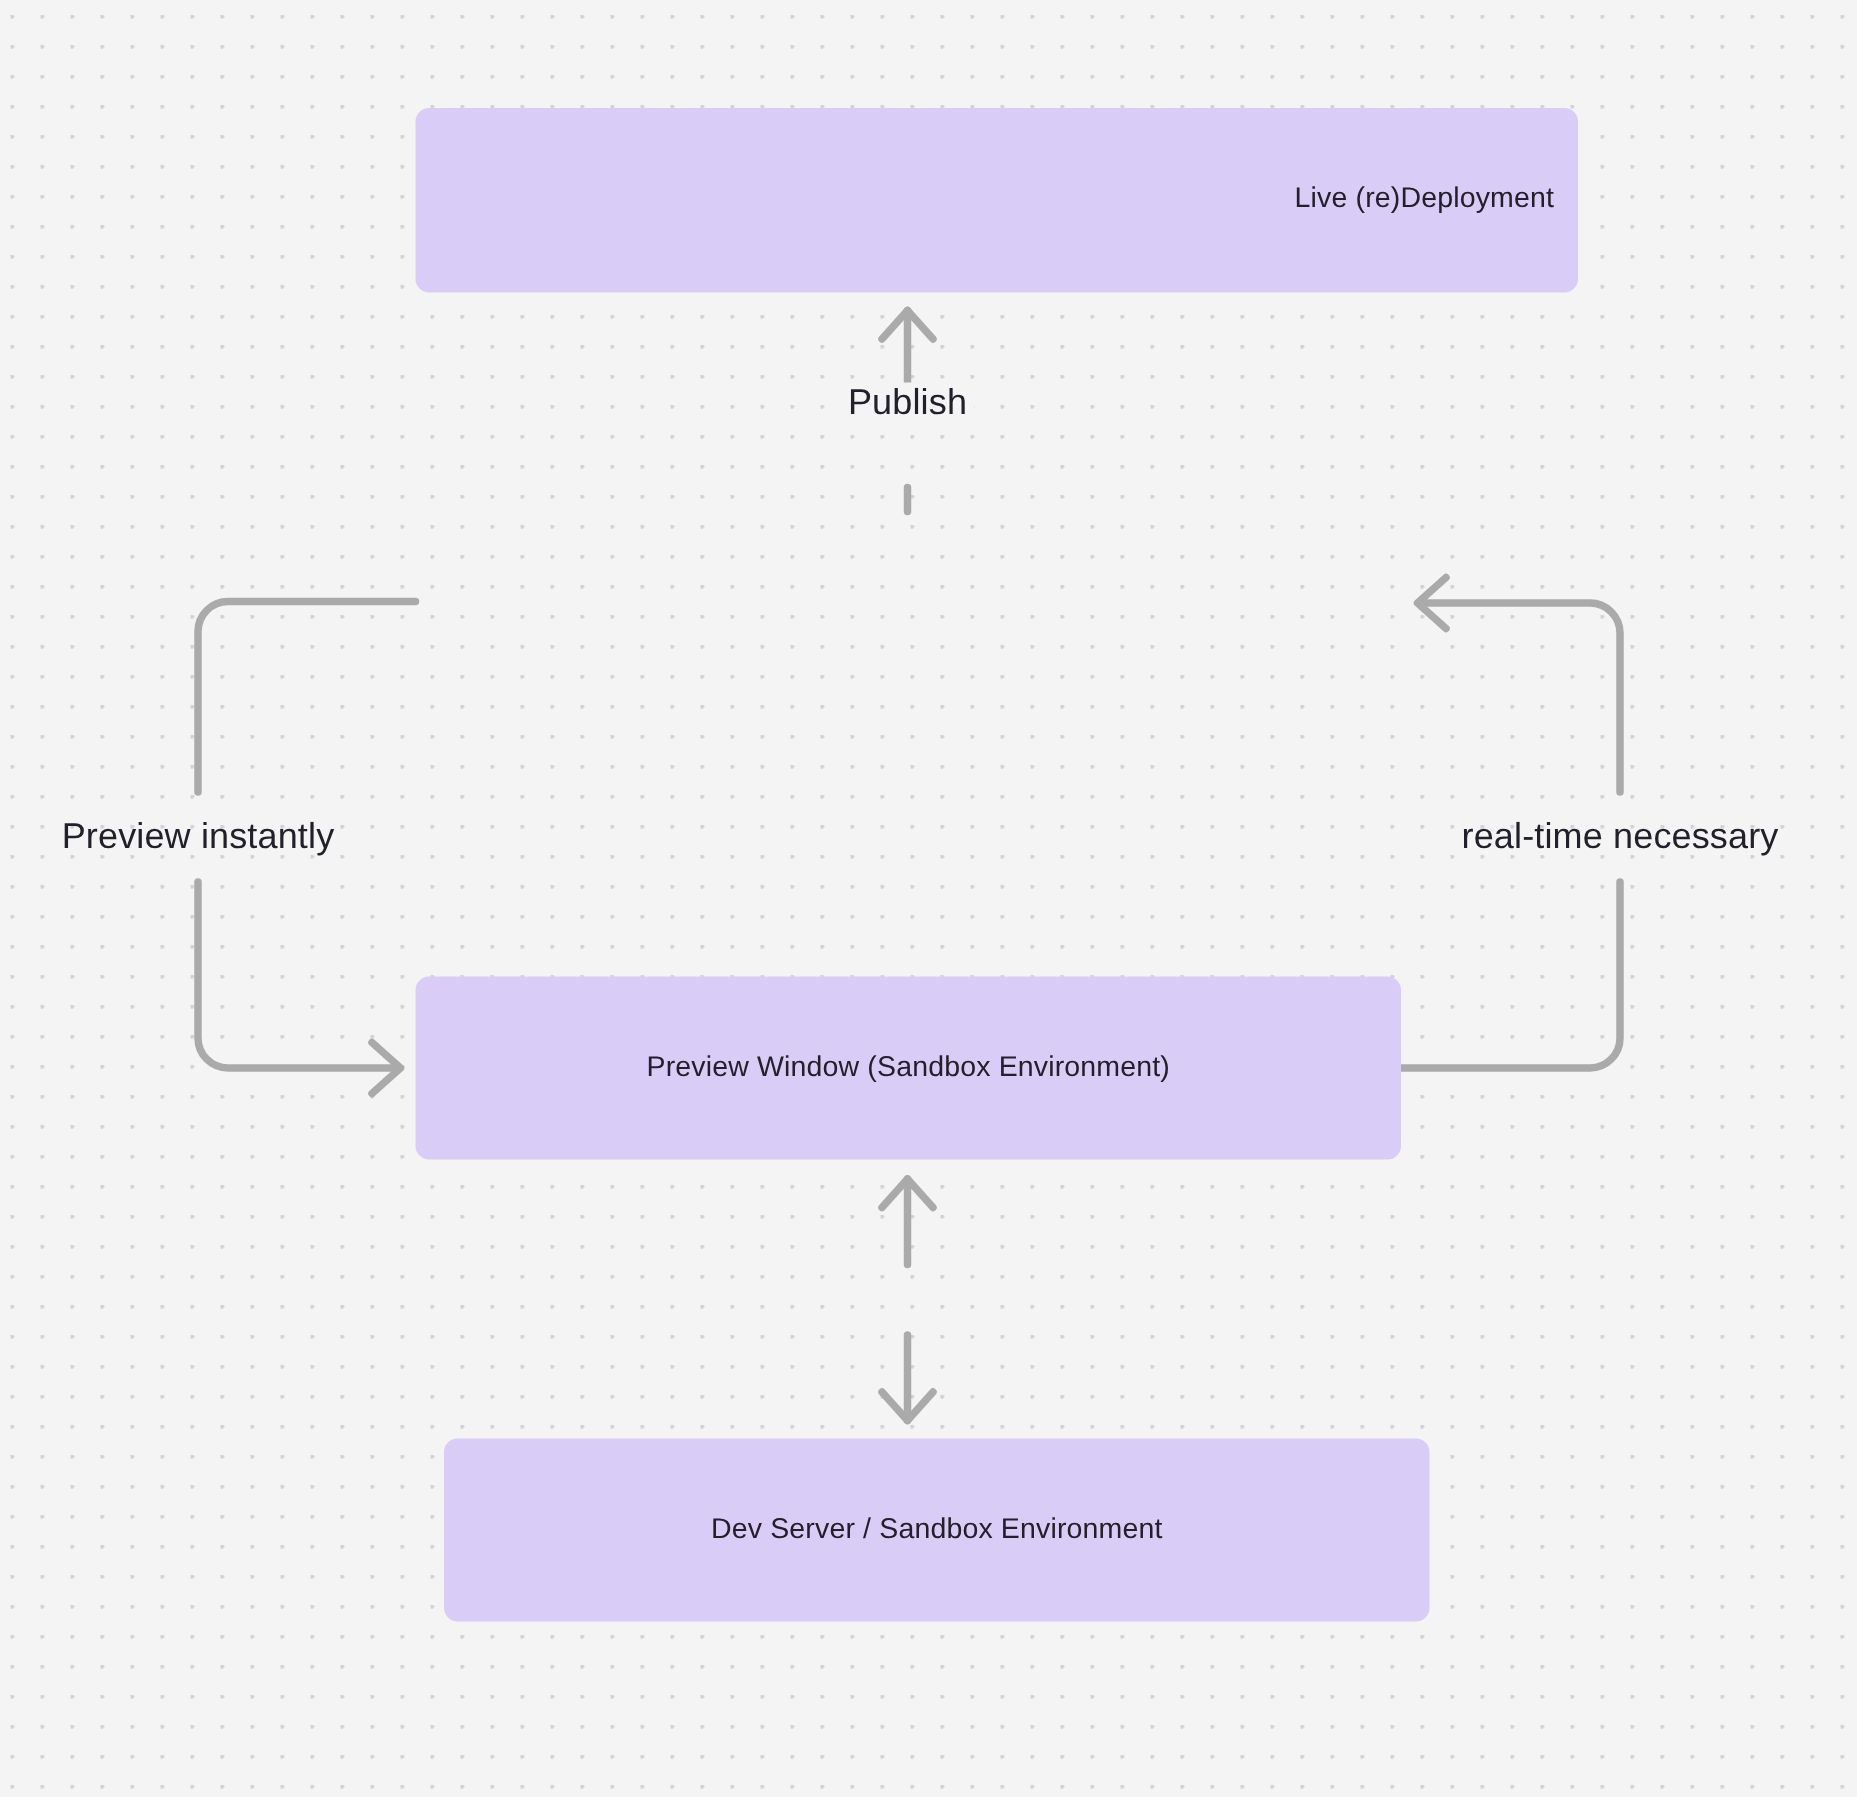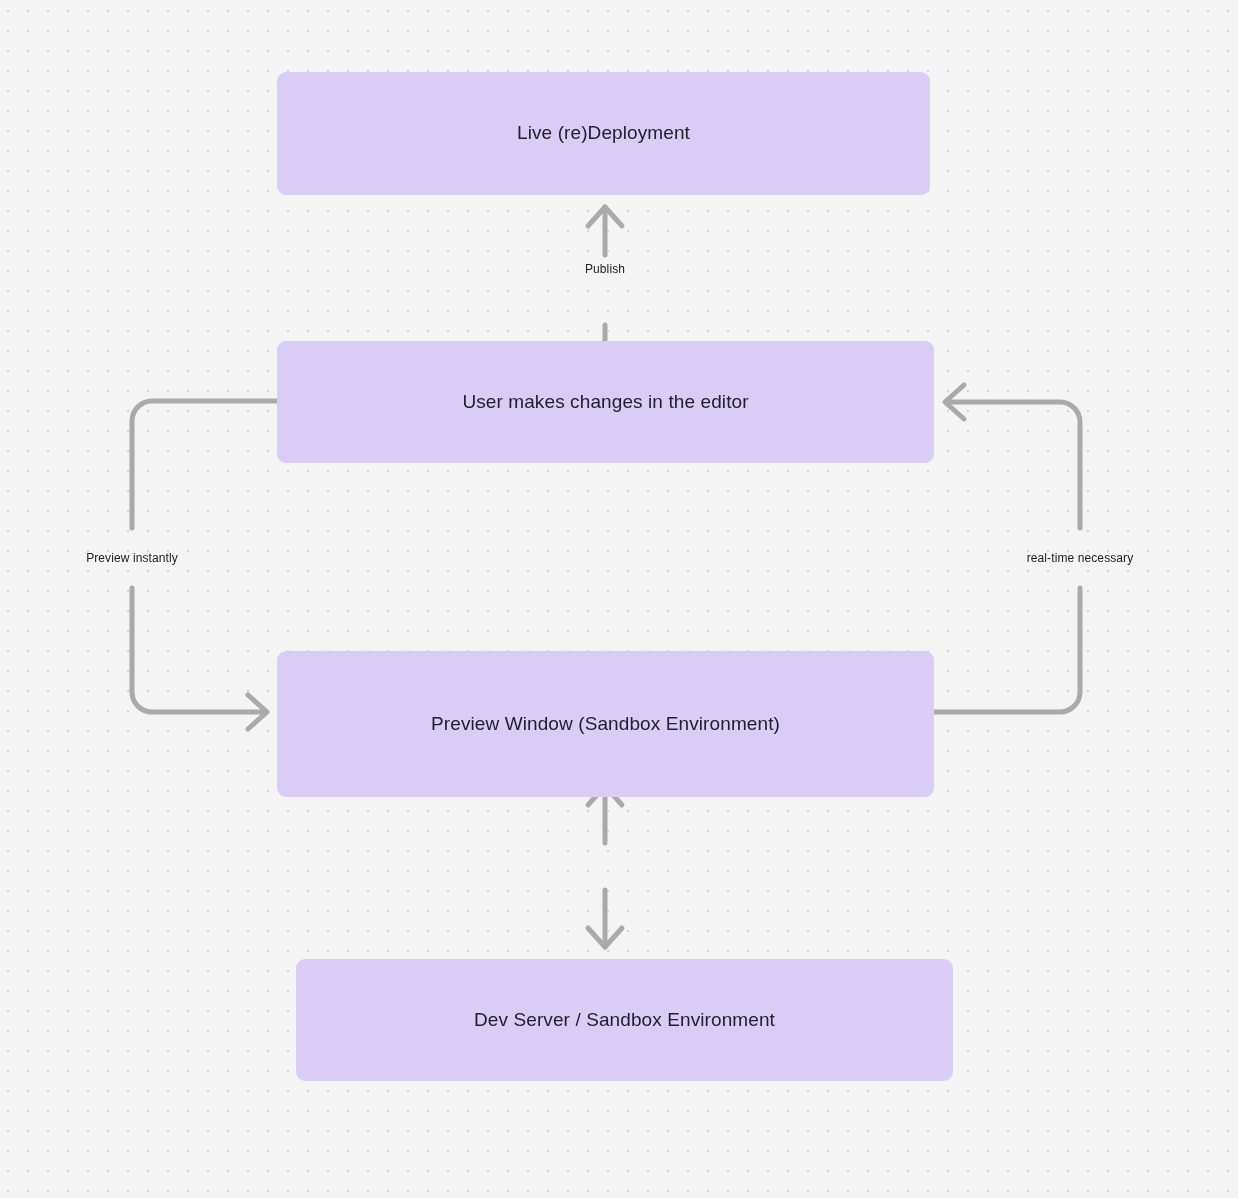--- a/index.html
+++ b/index.html
@@ -42,21 +42,21 @@
     text-align: center;
     color: #23202b;
     font-size: 19px;
     line-height: 1.3;
     letter-spacing: 0.1px;
     padding: 6px 16px;
   }
   .edge-label {
     position: absolute;
     color: #22202a;
-    font-size: 12px;
+    font-size: 24px;
     line-height: 1;
     letter-spacing: 0.1px;
     white-space: nowrap;
     transform: translate(-50%, -50%);
     padding: 2px 5px;
   }
   .edge-label.opaque {
     background: #f4f4f5;
   }
 </style>
@@ -86,27 +86,24 @@
     </g>
 
     <g>
       <path d="M 605 843 L 605 786" stroke="#aaaaaa" stroke-width="5" fill="none" stroke-linecap="round"></path>
       <path d="M 588 805 L 605 786 L 622 805" stroke="#aaaaaa" stroke-width="5" fill="none" stroke-linecap="round" stroke-linejoin="round"></path>
       <path d="M 605 890 L 605 947" stroke="#aaaaaa" stroke-width="5" fill="none" stroke-linecap="round"></path>
       <path d="M 588 928 L 605 947 L 622 928" stroke="#aaaaaa" stroke-width="5" fill="none" stroke-linecap="round" stroke-linejoin="round"></path>
     </g>
   </svg>
 
-  <div class="node" style="left: 277px; top: 72px; width: 653px; height: 123px; background: rgb(217, 205, 248); color: rgb(35, 32, 43);">
+  <div class="node" style="left: 277px; top: 72px; width: 775px; height: 123px; background: rgb(217, 205, 248); color: rgb(35, 32, 43); justify-content: flex-end;">
     <span>Live (re)Deployment</span>
   </div>
-  <div class="node" style="left: 277px; top: 341px; width: 657px; height: 122px; background: rgb(217, 205, 248); color: rgb(35, 32, 43);">
-    <span>User makes changes in the editor</span>
-  </div>
-  <div class="node" style="left: 277px; top: 651px; width: 657px; height: 146px; background: rgb(217, 205, 248); color: rgb(35, 32, 43);">
+  <div class="node" style="left: 277px; top: 651px; width: 657px; height: 122px; background: rgb(217, 205, 248); color: rgb(35, 32, 43);">
     <span>Preview Window (Sandbox Environment)</span>
   </div>
   <div class="node" style="left: 277px; top: 959px; width: 657px; height: 122px; background: rgb(217, 205, 248); color: rgb(35, 32, 43); margin-left: 19px;">
     <span>Dev Server / Sandbox Environment</span>
   </div>
 
   <div class="edge-label opaque" style="left: 605px; top: 269px; color: rgb(34, 32, 42); background: rgb(244, 244, 245);">Publish</div>
   <div class="edge-label" style="left: 132px; top: 558px; color: rgb(34, 32, 42);">Preview instantly</div>
   <div class="edge-label" style="left: 1080px; top: 558px; color: rgb(34, 32, 42);">real-time necessary</div>
 

